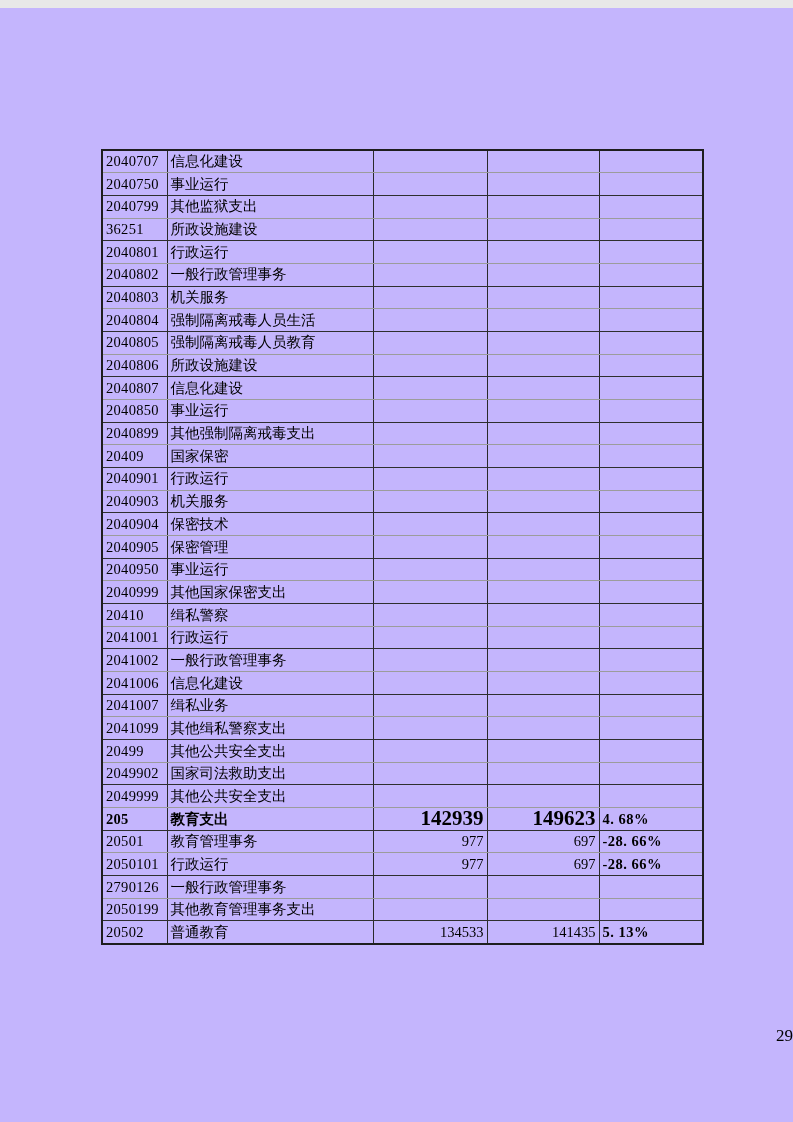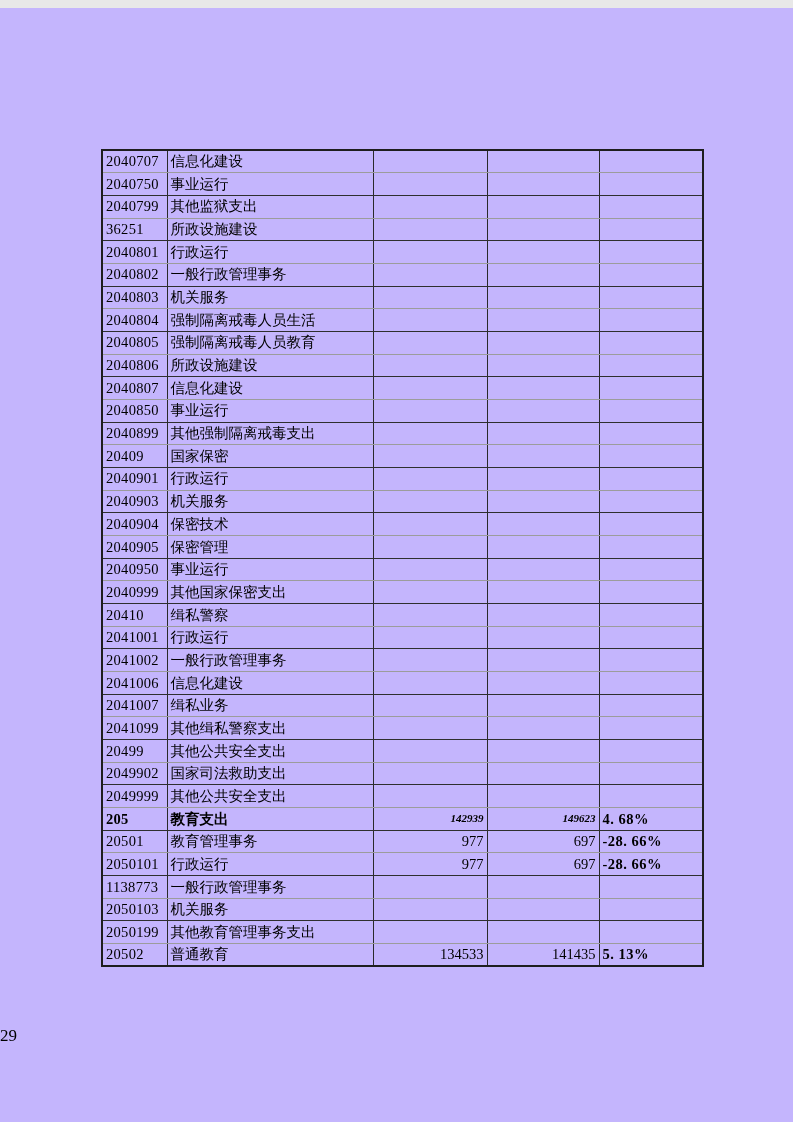--- a/index.html
+++ b/index.html
@@ -46,28 +46,28 @@
   .cell-num   { text-align: right; padding-right: 3px; }
   .cell-pct   {
     padding-right: 2px;
     font-weight: bold;
     letter-spacing: 0.5px;
     font-size: 15px;
   }
 
   
   .budget-table tr.emph td { font-weight: bold; }
-  .budget-table tr.emph .cell-num { font-size: 11px; font-style: italic; }
+  .budget-table tr.emph .cell-num { font-size: 21px; }
 
   .page-number {
     position: absolute;
     top: 1018px;
     left: 0;
     width: 100%;
-    text-align: left;
+    text-align: right;
     font-size: 17px;
     font-family: "Liberation Serif", "DejaVu Serif", serif;
   }
 </style>
 </head>
 <body>
 
 <div class="doc-page">
 
   <table class="budget-table">
@@ -297,29 +297,22 @@
     <td class="cell-pct">-28. 66%</td>
   </tr>
         <tr>
     <td class="cell-code">2050101</td>
     <td class="cell-name">行政运行</td>
     <td class="cell-num">977</td>
     <td class="cell-num">697</td>
     <td class="cell-pct">-28. 66%</td>
   </tr>
         <tr>
-    <td class="cell-code">1138773</td>
+    <td class="cell-code">2790126</td>
     <td class="cell-name">一般行政管理事务</td>
-    <td class="cell-num"></td>
-    <td class="cell-num"></td>
-    <td class="cell-pct"></td>
-  </tr>
-        <tr>
-    <td class="cell-code">2050103</td>
-    <td class="cell-name">机关服务</td>
     <td class="cell-num"></td>
     <td class="cell-num"></td>
     <td class="cell-pct"></td>
   </tr>
         <tr>
     <td class="cell-code">2050199</td>
     <td class="cell-name">其他教育管理事务支出</td>
     <td class="cell-num"></td>
     <td class="cell-num"></td>
     <td class="cell-pct"></td>

